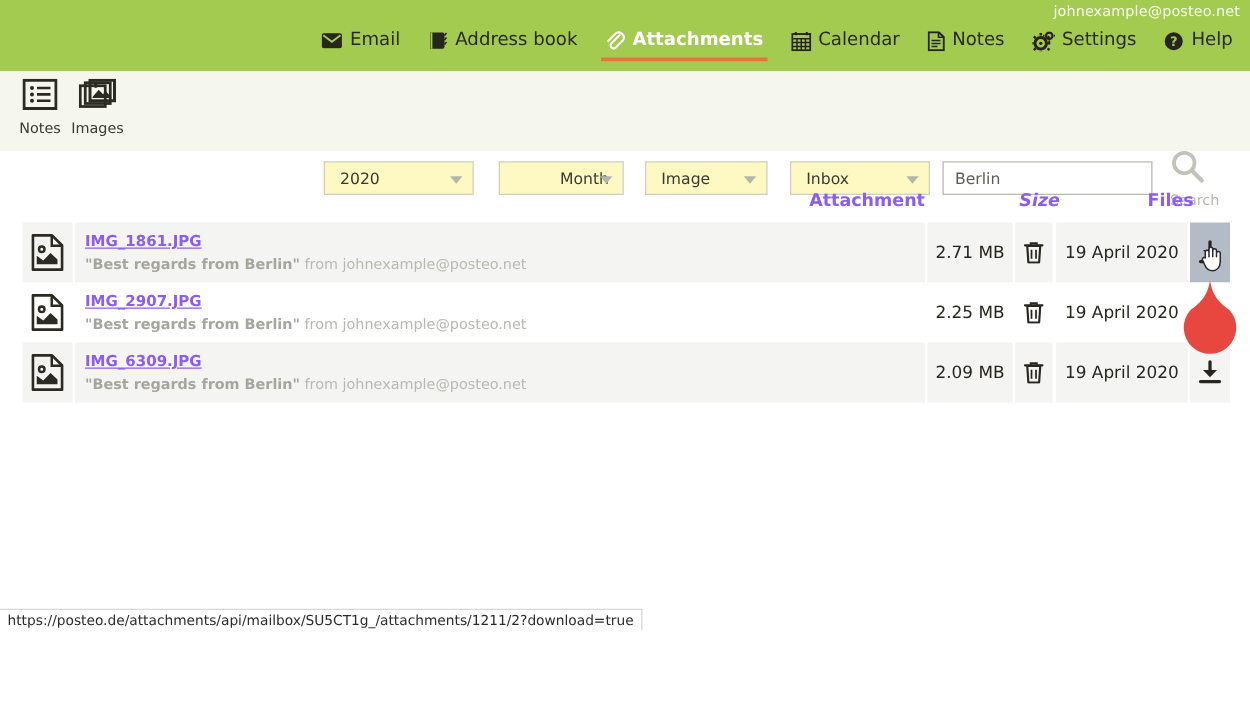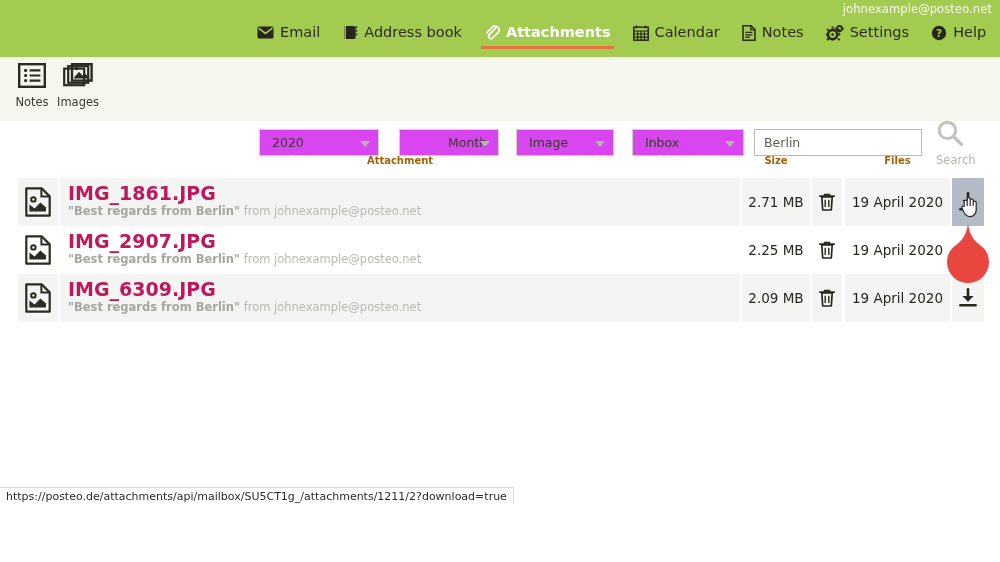--- a/index.html
+++ b/index.html
@@ -55,21 +55,21 @@
   }
   .tool-btn {
     position: absolute; top: 6px; width: 56px;
     display: flex; flex-direction: column; align-items: center; gap: 3px;
     cursor: pointer;
   }
   .tool-btn .lbl { font-size: 11.5px; color: #3a3a30; }
 
   .filters { position: absolute; left: 259px; top: 72px; display: flex; gap: 0; }
   .select {
-    position: relative; height: 27px; background: #d946ef;
+    position: relative; height: 27px; background: #fef9c3;
     border: 1px solid #cfcfc6; display: flex; align-items: center;
     padding: 0 22px 0 12px; cursor: pointer;
   }
   .select .txt { font-size: 12.5px; color: #3a3a30; line-height: 14px; }
   .select .caret {
     position: absolute; right: 8px; top: 11px;
     width: 0; height: 0; border-left: 5px solid transparent;
     border-right: 5px solid transparent; border-top: 6px solid #b5b5ab;
   }
   #sel-year  { position:absolute; left:0px;   width:120px; }
@@ -90,45 +90,45 @@
   .search-btn {
     position: absolute; left: 936px; top: 62px; width: 48px;
     display: flex; flex-direction: column; align-items: flex-start; gap: 2px;
     cursor: pointer;
   }
   .search-btn .lbl { font-size: 11.5px; color: #b8b8af; }
 
   
   .thead { position: absolute; left: 0; top: 152px; width: 1000px; height: 24px; }
   .th {
-    position: absolute; font-size: 10px; font-weight: 700; color: #a16207;
-    line-height: 18px; text-align: center;
+    position: absolute; font-size: 14px; font-weight: 700; color: #8b5cf6;
+    line-height: 18px; text-align: right;
   }
   #th-attachment { left: 60px; width: 680px; }
-  #th-size       { left: 742px; width: 68px; }
+  #th-size       { left: 780px; width: 68px; font-style: italic; }
   #th-date       { left: 840px; width: 115px; }
 
   .rows { position: absolute; left: 0; top: 178px; width: 1000px; }
   .row { position: relative; width: 1000px; height: 48px; }
   .row + .row { margin-top: 0; }
 
   .cell { position: absolute; top: 0; height: 48px; background: #ffffff; }
   .row.alt .cell { background: #f4f4f2; }
 
   #c-icon   { left: 18px;  width: 40px; }
   #c-main   { left: 60px;  width: 680px; }
   #c-size   { left: 742px; width: 68px; }
   #c-trash  { left: 812px; width: 30px; }
   #c-date   { left: 845px; width: 105px; }
   #c-dl     { left: 952px; width: 32px; }
 
   .cell.icon { display: flex; align-items: center; justify-content: center; }
   .cell.main { display: flex; flex-direction: column; justify-content: center;
                padding-left: 8px; }
-  .fname { font-size: 19px; font-weight: 700; color: #be185d; line-height: 17px; }
+  .fname { font-size: 12px; font-weight: 700; color: #8b5cf6; line-height: 17px; text-decoration: underline; }
   .fsub  { font-size: 11.5px; color: #b9b9b2; line-height: 16px; margin-top: 1px; }
   .fsub b { color: #a6a69e; font-weight: 700; }
 
   .cell.size, .cell.date {
     display: flex; align-items: center; justify-content: center;
     font-size: 13.5px; color: #26261e;
   }
   .cell.trash, .cell.dl {
     display: flex; align-items: center; justify-content: center; cursor: pointer;
   }

